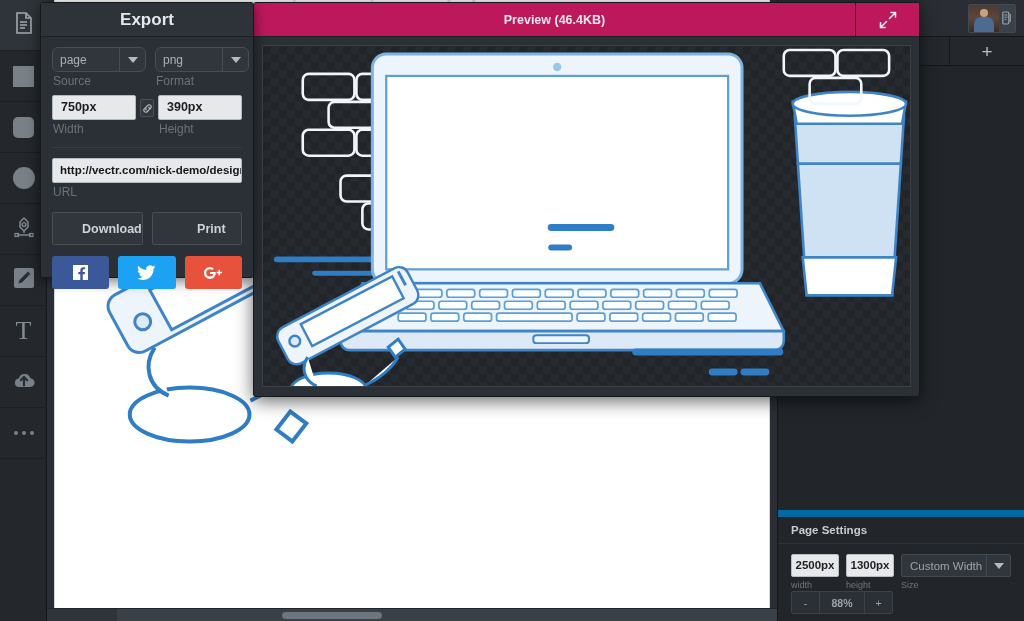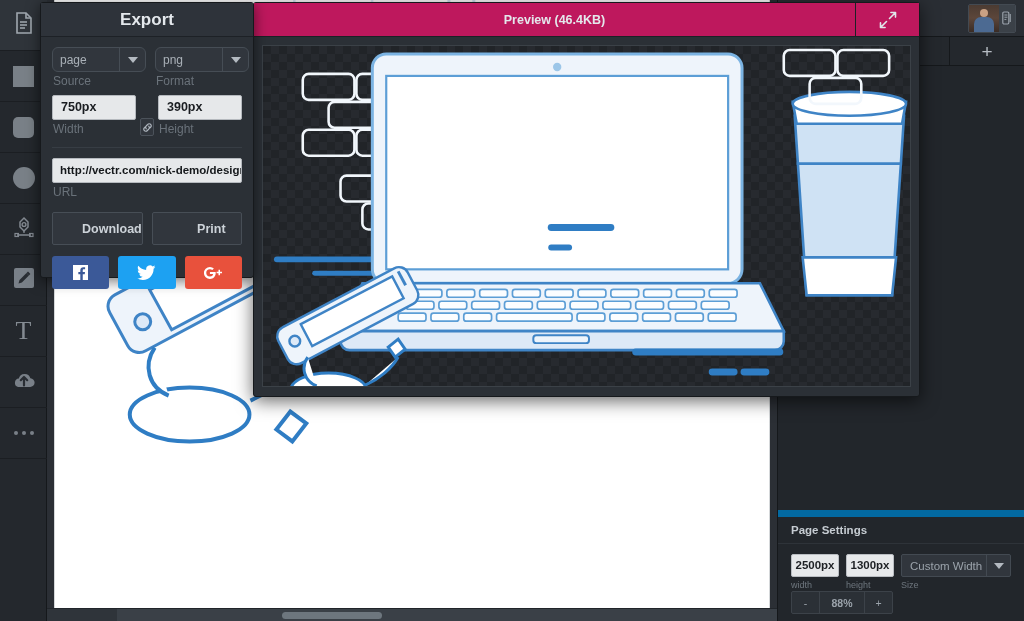--- a/index.html
+++ b/index.html
@@ -156,21 +156,21 @@
   #export-body{ padding:10px 11px 0 11px; }
   .row2{ display:flex; gap:9px; }
   .selbig{
     width:94px; height:25px; background:#31363d; border:1px solid #464d55; border-radius:6px;
     position:relative; display:flex; align-items:center; padding-left:7px;
     color:#aab1b8; font-size:12px;
   }
   .selbig .car{ position:absolute; right:0; top:0; bottom:0; width:26px;
                 display:flex; align-items:center; justify-content:center; border-left:1px solid #464d55; }
   .sublabel{ font-size:12px; color:#6a727a; margin:2px 0 0 1px; }
-  .dimrow{ display:flex; align-items:flex-end; margin-top:7px; }
+  .dimrow{ display:flex; align-items:flex-start; margin-top:7px; }
   .dim-input{
     width:84px; height:25px; background:#e6e8ea; color:#1a1d21;
     border:1px solid #b5b9be; border-radius:2px;
     font-size:12.5px; font-weight:bold; padding-left:8px; line-height:23px;
   }
   #link-btn{
     width:18px; height:18px; margin:4px 4px 0 4px; background:#31363d;
     border:1px solid #4b525a; border-radius:2px;
     display:flex; align-items:center; justify-content:center;
   }

